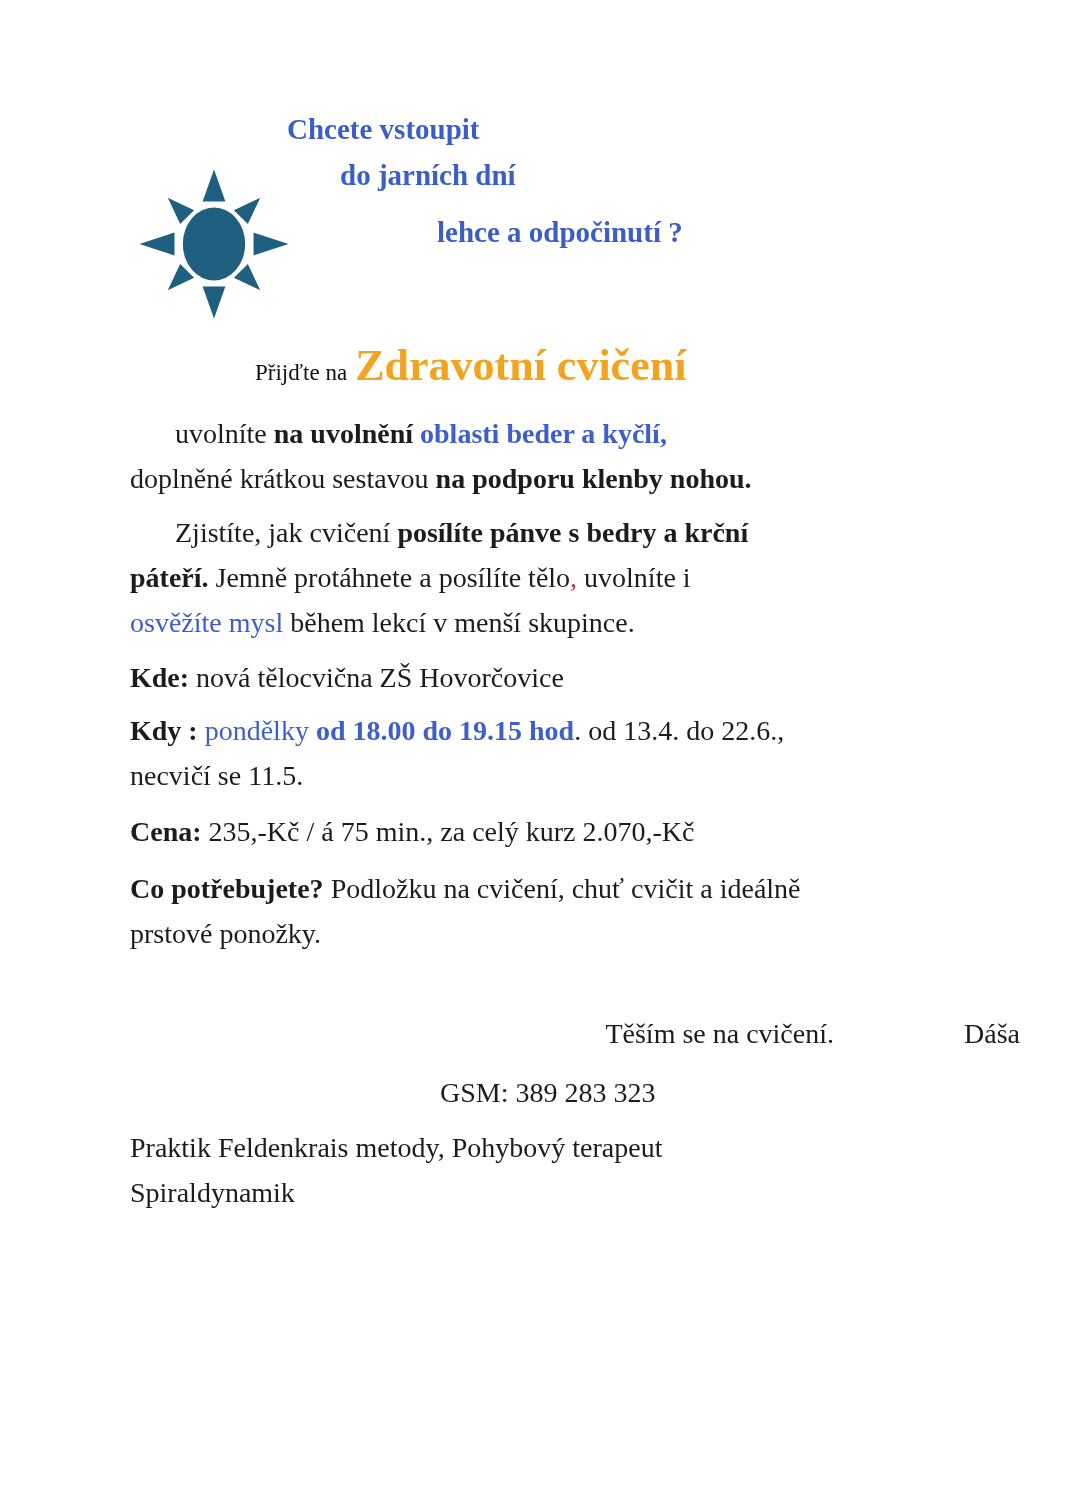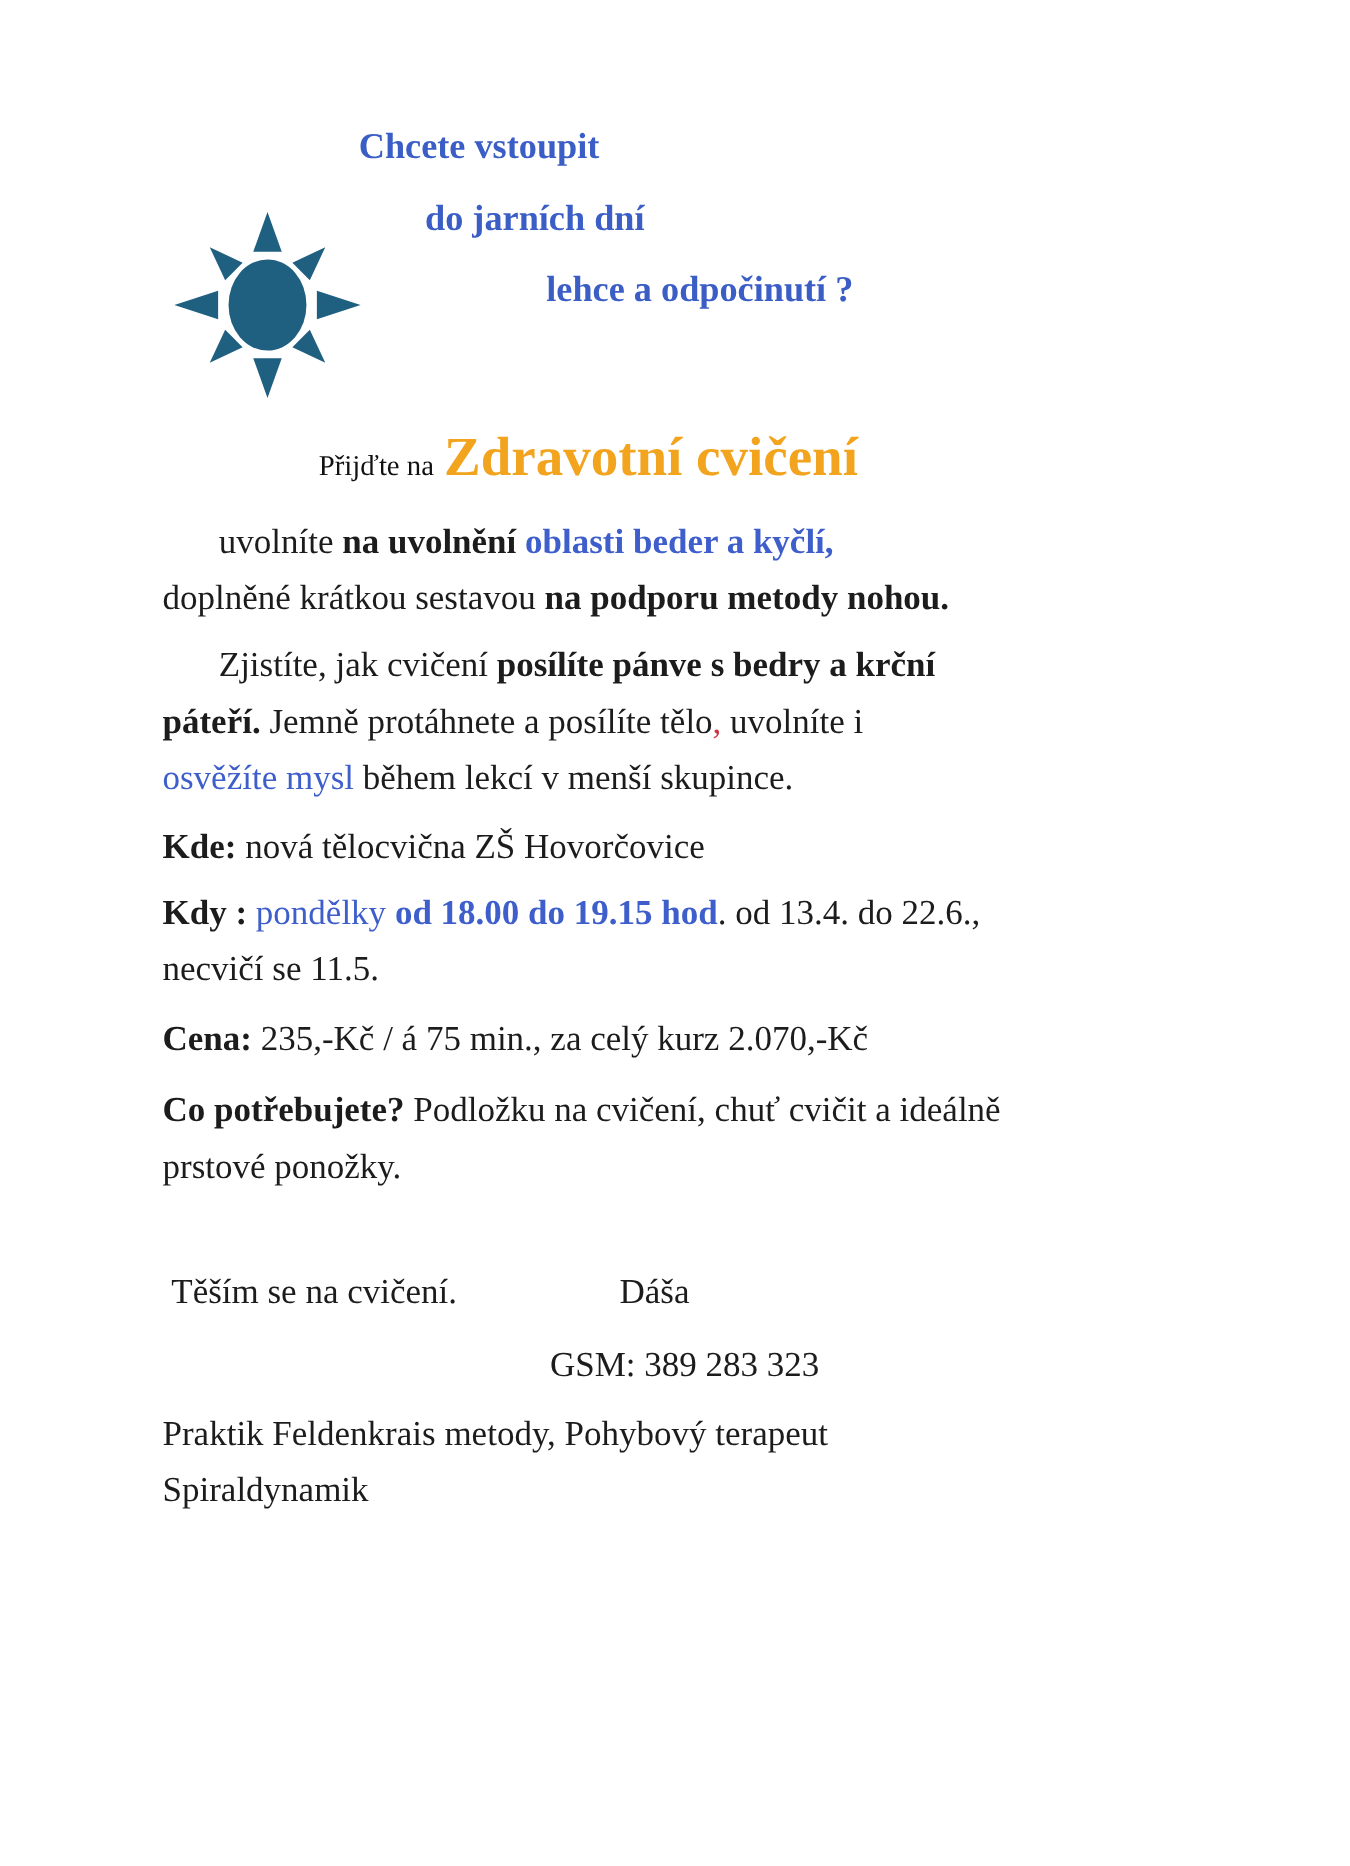--- a/index.html
+++ b/index.html
@@ -27,40 +27,40 @@
   .hero{position:relative;height:332px;}
   .sun{position:absolute;left:138px;top:168px;width:152px;height:152px;}
   .sun .sun-fill{fill:var(--sun);}
   .hero-line{
     position:absolute;
     font-weight:bold;
     font-size:29px;
     color:var(--blue);
     white-space:nowrap;
   }
-  .hl1{left:287px;top:101px;}
+  .hl1{left:287px;top:113px;}
   .hl2{left:340px;top:159px;}
   .hl3{left:437px;top:216px;}
   
   .content{padding:0 60px 0 130px;}
   .content p{margin:0;line-height:45px;}
   .title-line{margin:10px 0 0 125px !important;line-height:48px !important;white-space:nowrap;}
   .title-prefix{font-weight:normal;font-size:23px;color:#111;}
   .title-main{font-weight:bold;font-size:44px;color:var(--orange);margin-left:8px;}
   .indent{text-indent:45px;}
   b{font-weight:bold;}
   .blue{color:var(--blue_text);}
   .red{color:var(--red);}
   .p-intro{margin-top:14px !important;}
   .p-about{margin-top:9px !important;}
   .p-kde{margin-top:10px !important;}
   .p-kdy{margin-top:8px !important;}
   .p-cena{margin-top:11px !important;}
   .p-need{margin-top:12px !important;}
-  .p-closing{margin-top:55px !important;padding-left:7px;}
+  .p-closing{margin-top:55px !important;padding-left:7px;text-align:right;}
   .closing-name{display:inline-block;margin-left:130px;}
   .p-gsm{margin-top:14px !important;padding-left:310px;}
   .p-footer{margin-top:10px !important;}
 </style>
 </head>
 <body>
 
 <div class="page">
 
   <div class="hero">
@@ -81,21 +81,21 @@
     </svg>
     <div class="hero-line hl1">Chcete vstoupit</div>
     <div class="hero-line hl2">do jarních dní</div>
     <div class="hero-line hl3">lehce a odpočinutí ?</div>
   </div>
 
   <div class="content">
 
     <p class="title-line"><span class="title-prefix">Přijďte na</span><span class="title-main">Zdravotní cvičení</span></p>
 
-    <p class="indent p-intro"><span>uvolníte </span><b>na uvolnění </b><b class="blue"> oblasti beder a kyčlí,</b><br><span>doplněné krátkou sestavou </span><b>na podporu metody nohou.</b></p>
+    <p class="indent p-intro"><span>uvolníte </span><b>na uvolnění </b><b class="blue"> oblasti beder a kyčlí,</b><br><span>doplněné krátkou sestavou </span><b>na podporu klenby nohou.</b></p>
 
     <p class="indent p-about"><span>Zjistíte, jak cvičení </span><b>posílíte pánve s bedry a krční</b><br><b>páteří.</b><span> Jemně protáhnete a posílíte tělo</span><span class="red">,</span><span> uvolníte i</span><br><span class="blue">osvěžíte mysl</span><span> během lekcí v menší skupince.</span></p>
 
     <p class="p-kde"><b>Kde:</b><span> nová tělocvična ZŠ Hovorčovice</span></p>
 
     <p class="p-kdy"><b>Kdy :</b><span class="blue"> pondělky </span><b class="blue">od 18.00 do 19.15 hod</b><span>. od 13.4. do 22.6.,</span><br><span>necvičí se 11.5.</span></p>
 
     <p class="p-cena"><b>Cena:</b><span> 235,-Kč / á 75 min., za celý kurz 2.070,-Kč</span></p>
 
     <p class="p-need"><b>Co potřebujete?</b><span> Podložku na cvičení, chuť cvičit a ideálně</span><br><span>prstové ponožky.</span></p>

